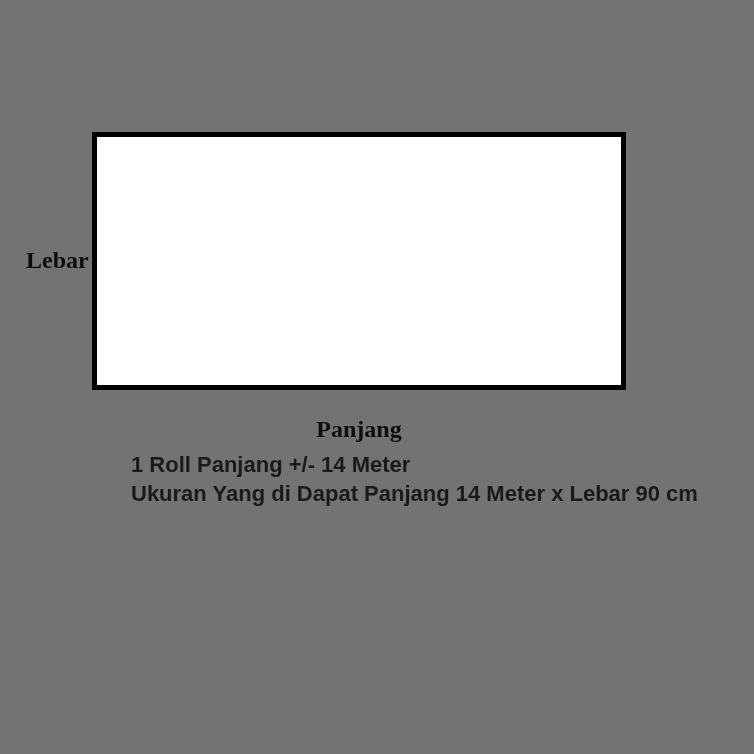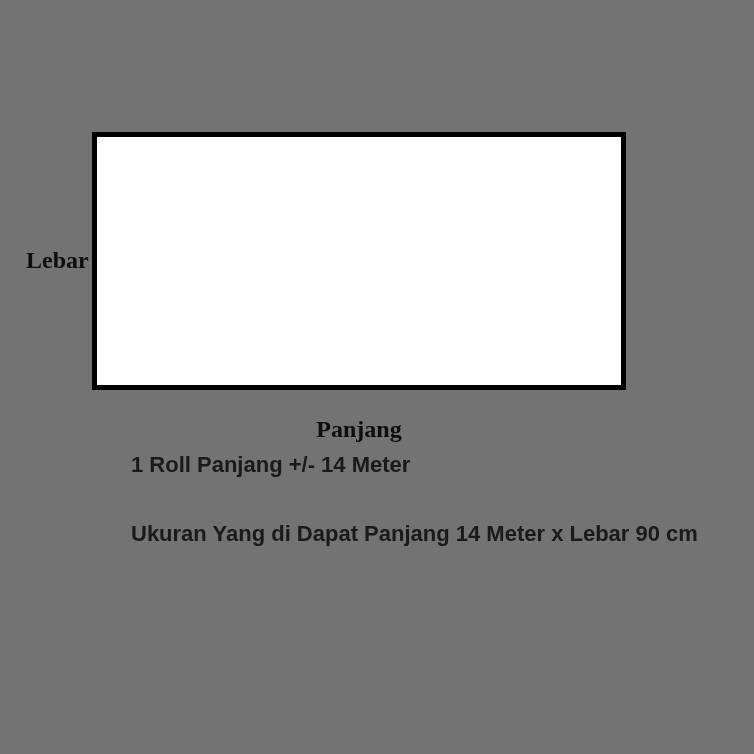--- a/index.html
+++ b/index.html
@@ -47,21 +47,21 @@
     left: 100px;
     font-family: "Liberation Sans", sans-serif;
     font-weight: bold;
     font-size: 22px;
     color: #1a1a1a;
     white-space: nowrap;
     line-height: 1;
     margin-left: 31px;
   }
   .note-1 { top: 454px; }
-  .note-2 { top: 523px; }
+  .note-2 { top: 483px; }
 </style>
 </head>
 <body>
 
 <div class="canvas">
 
   <div class="roll-rect"></div>
 
   <div class="dim-label label-lebar">Lebar</div>
 

